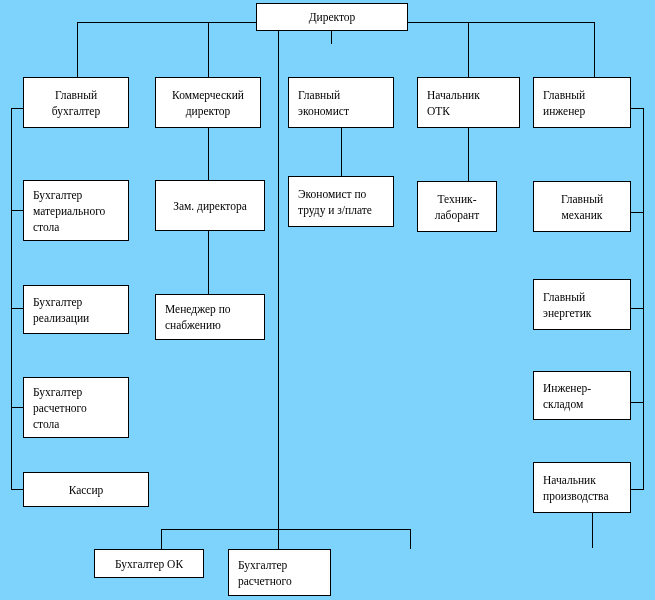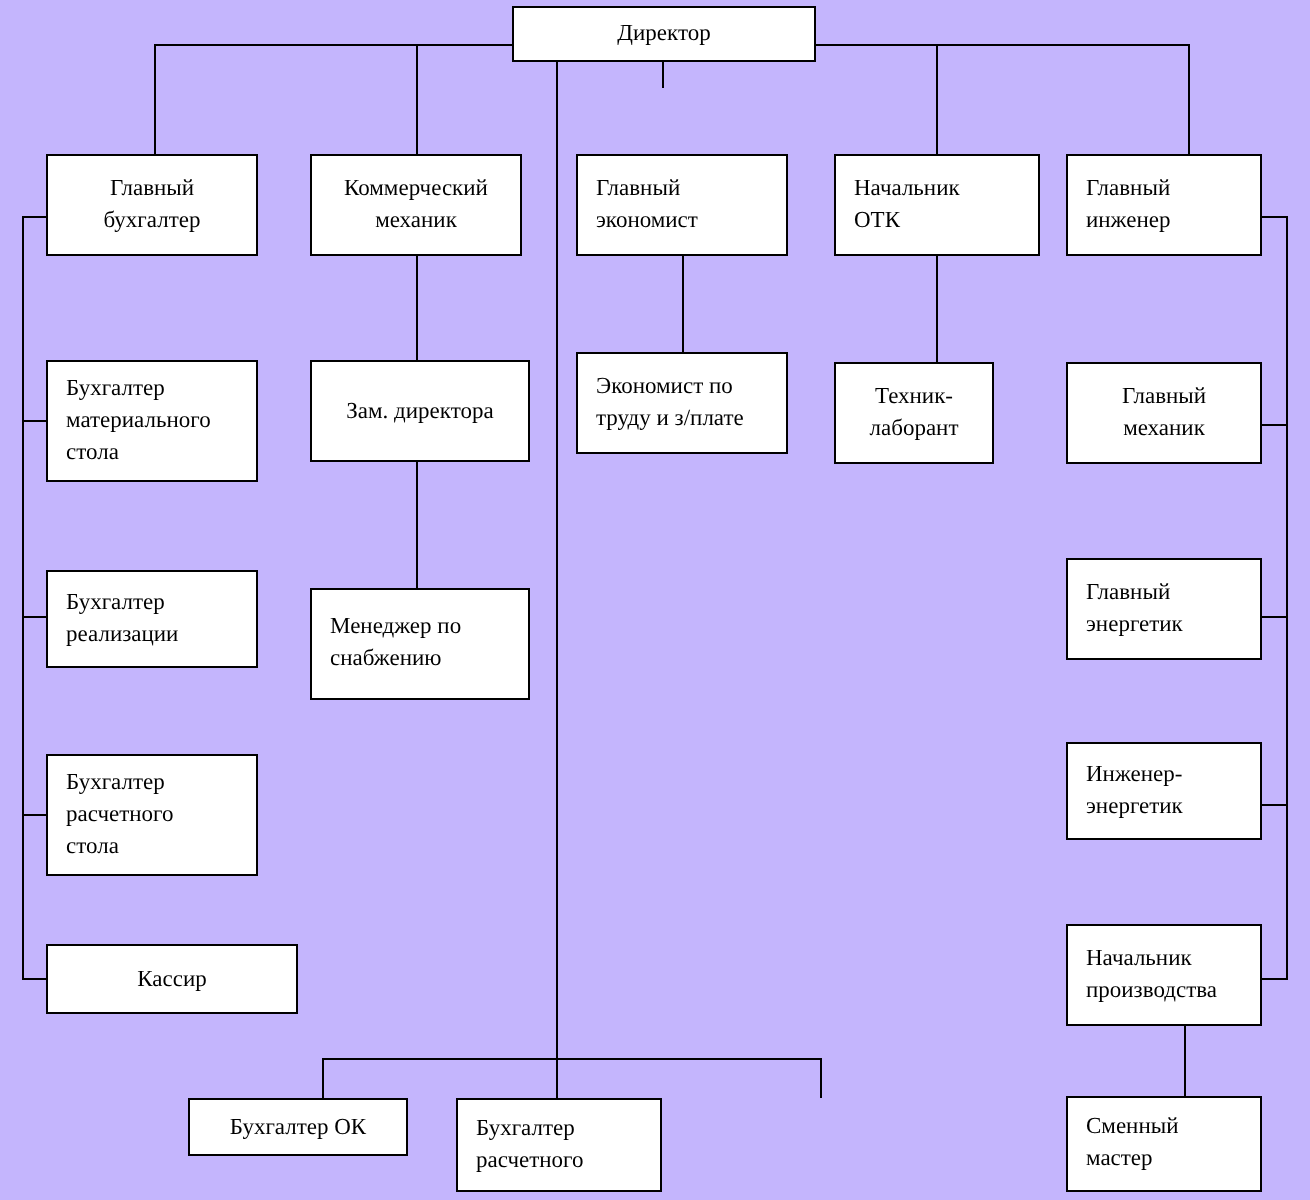--- a/index.html
+++ b/index.html
@@ -4,21 +4,21 @@
 <style>
   html, body {
     margin: 0;
     padding: 0;
     background: #808080;
   }
   #canvas {
     position: relative;
     width: 655px;
     height: 600px;
-    background: #c4b5fd;
+    background: #7dd3fc;
     overflow: hidden;
     font-family: "Liberation Serif", "DejaVu Serif", serif;
   }
   .node {
     position: absolute;
     background: #ffffff;
     border: 1px solid #000000;
     box-sizing: border-box;
     color: #000000;
     font-size: 11.5px;
@@ -94,21 +94,21 @@
     <span class="label">Директор</span>
   </div>
 
   <div class="node center" style="left:23px; top:77px; width:106px; height:51px;">
     <span class="label">Главный
 бухгалтер</span>
   </div>
 
   <div class="node center" style="left:155px; top:77px; width:106px; height:51px;">
     <span class="label">Коммерческий
-механик</span>
+директор</span>
   </div>
 
   <div class="node" style="left:288px; top:77px; width:106px; height:51px;">
     <span class="label">Главный
 экономист</span>
   </div>
 
   <div class="node" style="left:417px; top:77px; width:103px; height:51px;">
     <span class="label">Начальник
 ОТК</span>
@@ -142,39 +142,39 @@
   <div class="node center" style="left:533px; top:181px; width:98px; height:51px;">
     <span class="label">Главный
 механик</span>
   </div>
 
   <div class="node" style="left:23px; top:285px; width:106px; height:49px;">
     <span class="label">Бухгалтер
 реализации</span>
   </div>
 
-  <div class="node" style="left:155px; top:294px; width:110px; height:56px;">
+  <div class="node" style="left:155px; top:294px; width:110px; height:46px;">
     <span class="label">Менеджер по
 снабжению</span>
   </div>
 
   <div class="node" style="left:533px; top:279px; width:98px; height:51px;">
     <span class="label">Главный
 энергетик</span>
   </div>
 
   <div class="node" style="left:23px; top:377px; width:106px; height:61px;">
     <span class="label">Бухгалтер
 расчетного
 стола</span>
   </div>
 
   <div class="node" style="left:533px; top:371px; width:98px; height:49px;">
     <span class="label">Инженер-
-энергетик</span>
+складом</span>
   </div>
 
   <div class="node center" style="left:23px; top:472px; width:126px; height:35px;">
     <span class="label">Кассир</span>
   </div>
 
   <div class="node" style="left:533px; top:462px; width:98px; height:51px;">
     <span class="label">Начальник
 производства</span>
   </div>
@@ -182,18 +182,14 @@
   <div class="node center" style="left:94px; top:549px; width:110px; height:29px;">
     <span class="label">Бухгалтер ОК</span>
   </div>
 
   <div class="node" style="left:228px; top:549px; width:103px; height:47px;">
     <span class="label">Бухгалтер
 расчетного</span>
   </div>
 
 
-  <div class="node" style="left:533px; top:548px; width:98px; height:48px;">
-    <span class="label">Сменный
-мастер</span>
-  </div>
 
 </div>
 
 </body></html>

